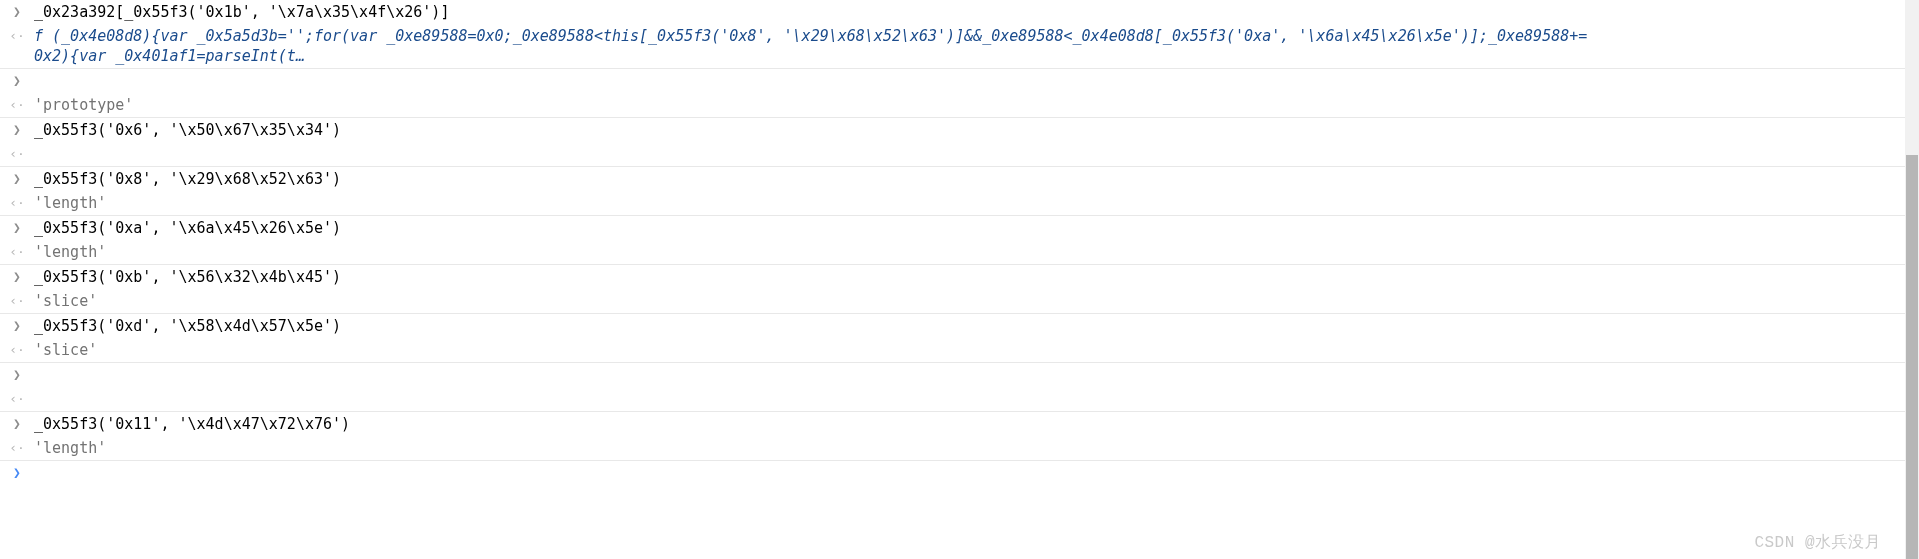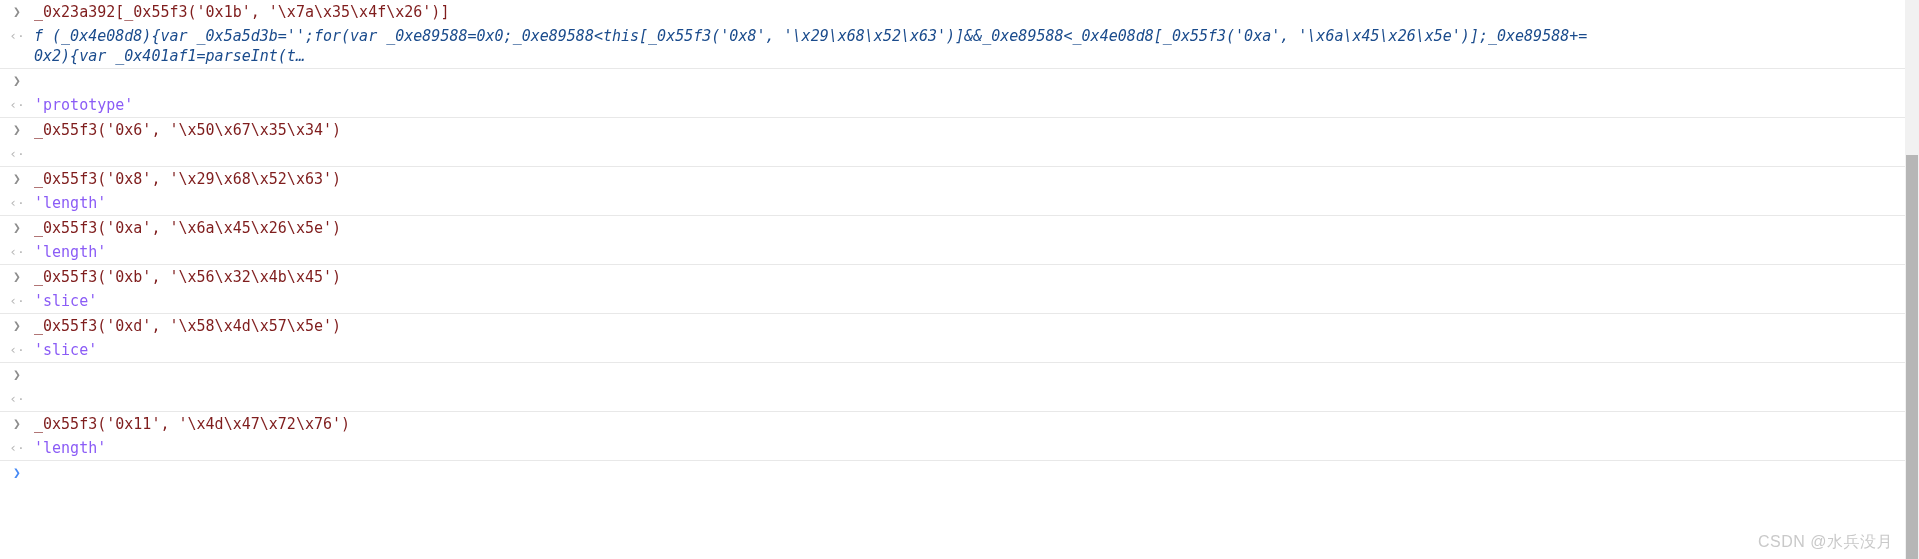--- a/index.html
+++ b/index.html
@@ -58,22 +58,22 @@
   .gutter.out { color: #b7b7b7; }
 
   .content {
     flex: 1 1 auto;
     min-width: 0;
     font-size: 15px;
     line-height: 20px;
     letter-spacing: 0px;
   }
 
-  .content.expr { color: #7f1d1d; }
-  .content.val  { color: #8b5cf6; }
+  .content.expr { color: #000000; }
+  .content.val  { color: #737373; }
 
   
   .content.fnval {
     color: #1a4b8c;
     font-style: italic;
     white-space: normal;
     word-break: break-all;
     max-width: 1560px;
   }
 
@@ -94,24 +94,24 @@
     position: absolute;
     left: 1px;
     width: 12px;
     background: #b6b6b6;
     border-radius: 0;
   }
 
   
   .watermark {
     position: absolute;
-    right: 26px;
+    right: 38px;
     bottom: 6px;
     color: #c9c9c9;
-    font-family: Liberation Sans, sans-serif;
+    font-family: Liberation Mono, monospace;
     font-size: 16px;
     letter-spacing: 0.5px;
     user-select: none;
     white-space: nowrap;
   }
 </style>
 </head>
 <body>
 
 <div id="console">

